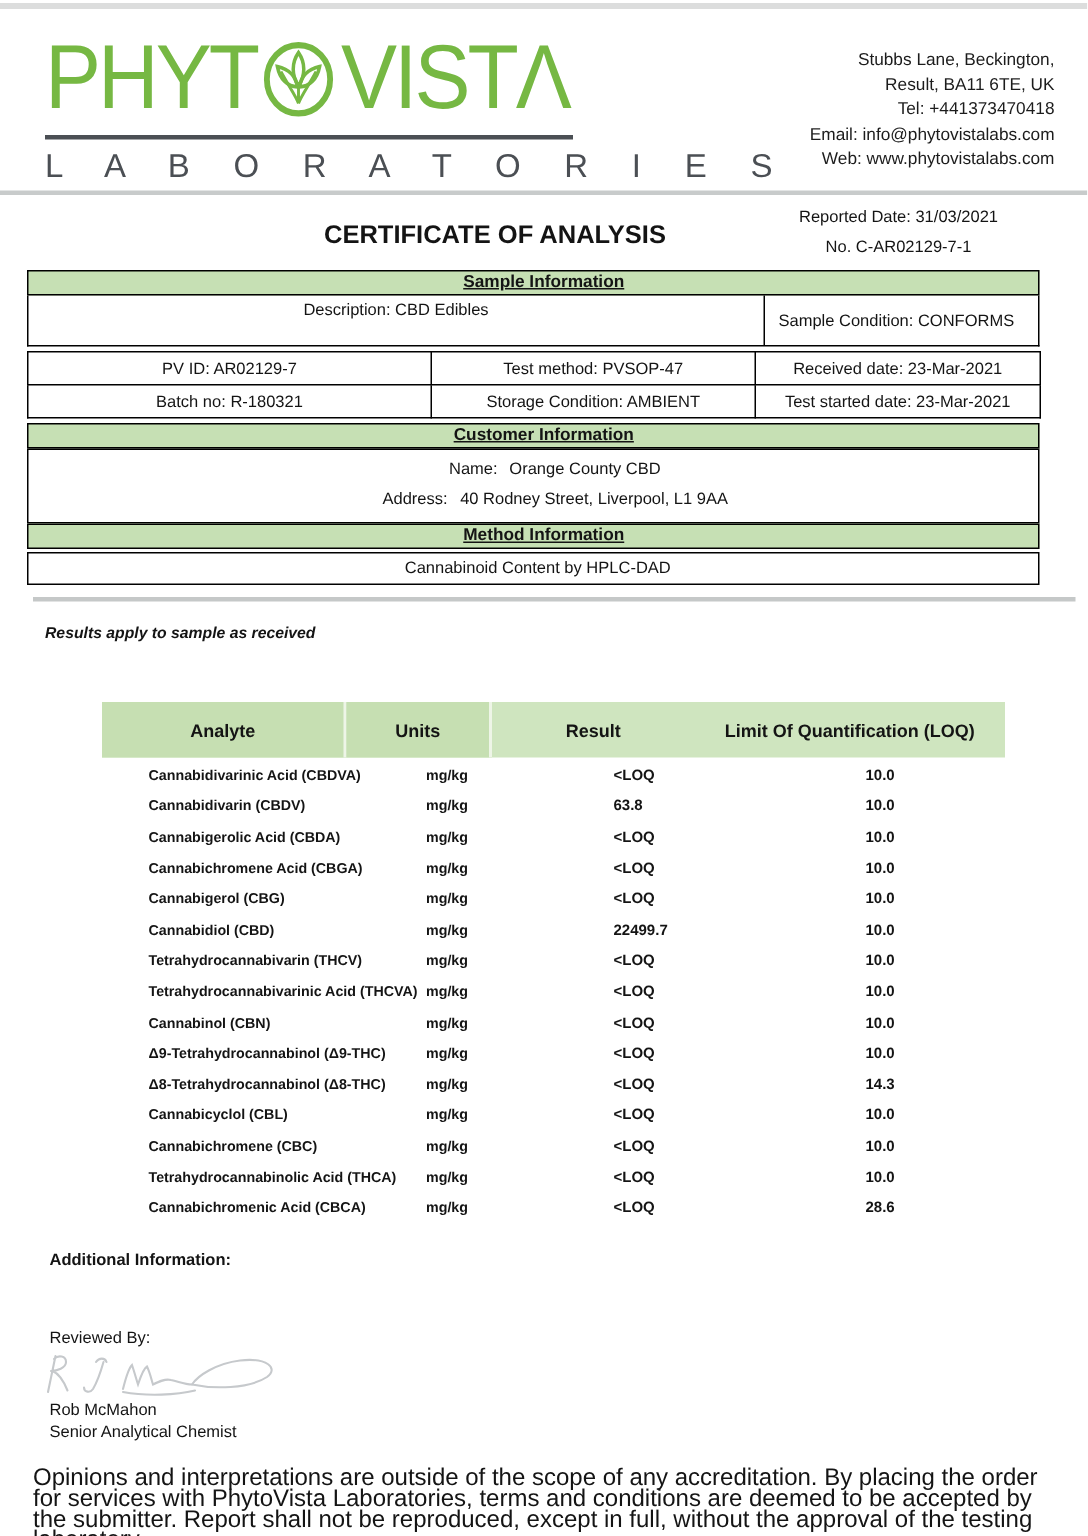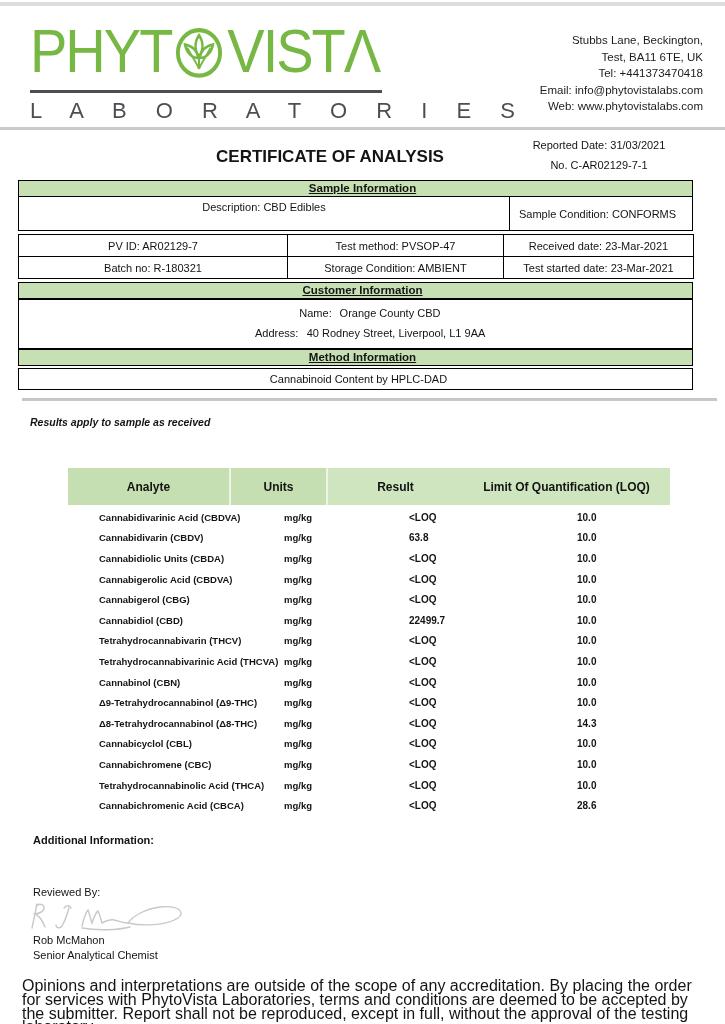--- a/index.html
+++ b/index.html
@@ -88,21 +88,21 @@
           <path d="M33,38 C41,38 48,32 50,22 C40,24 34,30 33,38 Z" fill="none" stroke="#76b843" stroke-width="3"></path>
           <path d="M32,38 L32,51 M17,26 C24,38 29,44 32,51 M47,26 C40,38 35,44 32,51" fill="none" stroke="#76b843" stroke-width="2.5"></path>
         </svg>
         <span>VISTΛ</span>
       </div>
       <div class="logo-rule"></div>
       <div class="logo-sub">L A B O R A T O R I E S</div>
     </div>
     <div class="contact">
       <div>Stubbs Lane, Beckington,</div>
-      <div>Test, BA11 6TE, UK</div>
+      <div>Result, BA11 6TE, UK</div>
       <div>Tel: +441373470418</div>
       <div>Email: info@phytovistalabs.com</div>
       <div>Web: www.phytovistalabs.com</div>
     </div>
   </div>
   <div class="header-rule"></div>
 
   <div class="title-row">
     <div class="doc-title">CERTIFICATE OF ANALYSIS</div>
     <div class="report-meta">
@@ -177,27 +177,27 @@
         <span class="c3">&lt;LOQ</span>
         <span class="c4">10.0</span>
       </div>
       <div class="t-row">
         <span class="c1">Cannabidivarin (CBDV)</span>
         <span class="c2">mg/kg</span>
         <span class="c3">63.8</span>
         <span class="c4">10.0</span>
       </div>
       <div class="t-row">
-        <span class="c1">Cannabidiolic Units (CBDA)</span>
-        <span class="c2">mg/kg</span>
-        <span class="c3">&lt;LOQ</span>
-        <span class="c4">10.0</span>
-      </div>
-      <div class="t-row">
-        <span class="c1">Cannabigerolic Acid (CBDVA)</span>
+        <span class="c1">Cannabigerolic Acid (CBDA)</span>
+        <span class="c2">mg/kg</span>
+        <span class="c3">&lt;LOQ</span>
+        <span class="c4">10.0</span>
+      </div>
+      <div class="t-row">
+        <span class="c1">Cannabichromene Acid (CBGA)</span>
         <span class="c2">mg/kg</span>
         <span class="c3">&lt;LOQ</span>
         <span class="c4">10.0</span>
       </div>
       <div class="t-row">
         <span class="c1">Cannabigerol (CBG)</span>
         <span class="c2">mg/kg</span>
         <span class="c3">&lt;LOQ</span>
         <span class="c4">10.0</span>
       </div>

